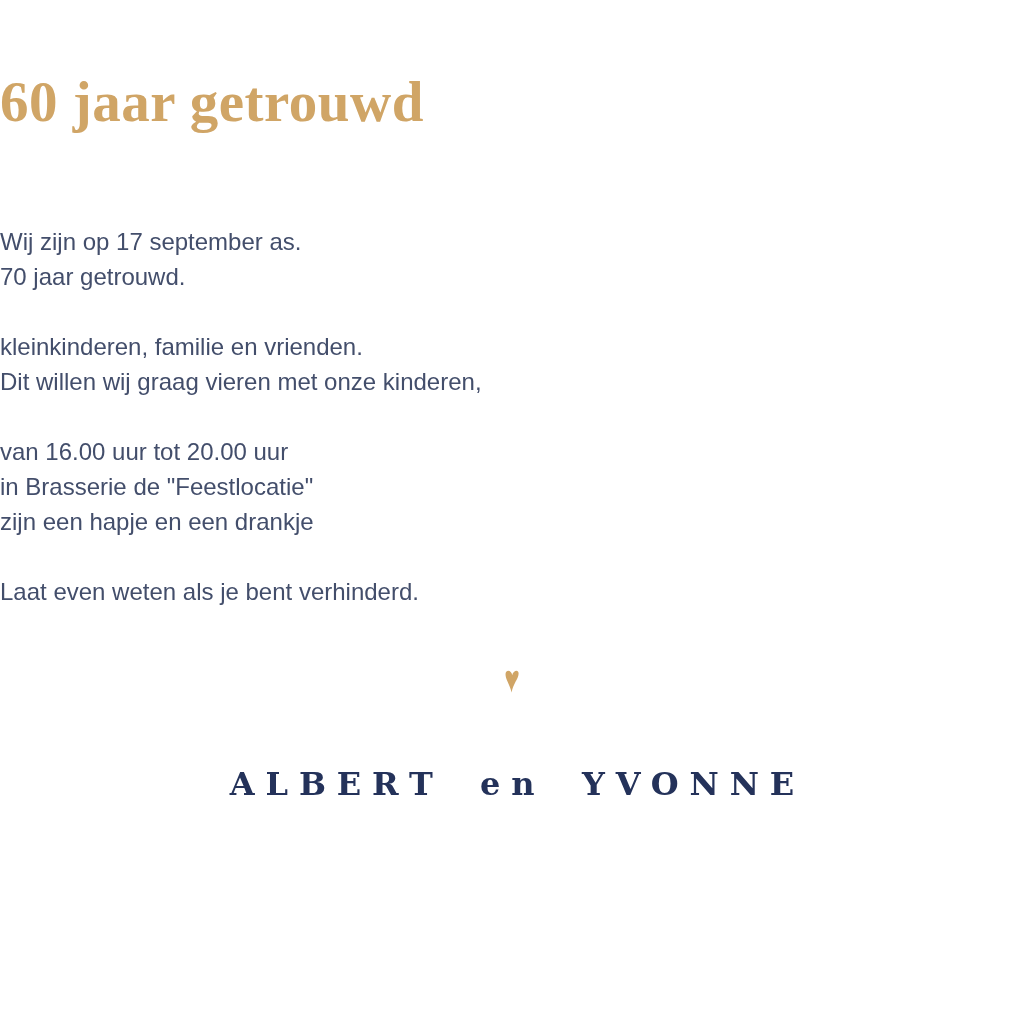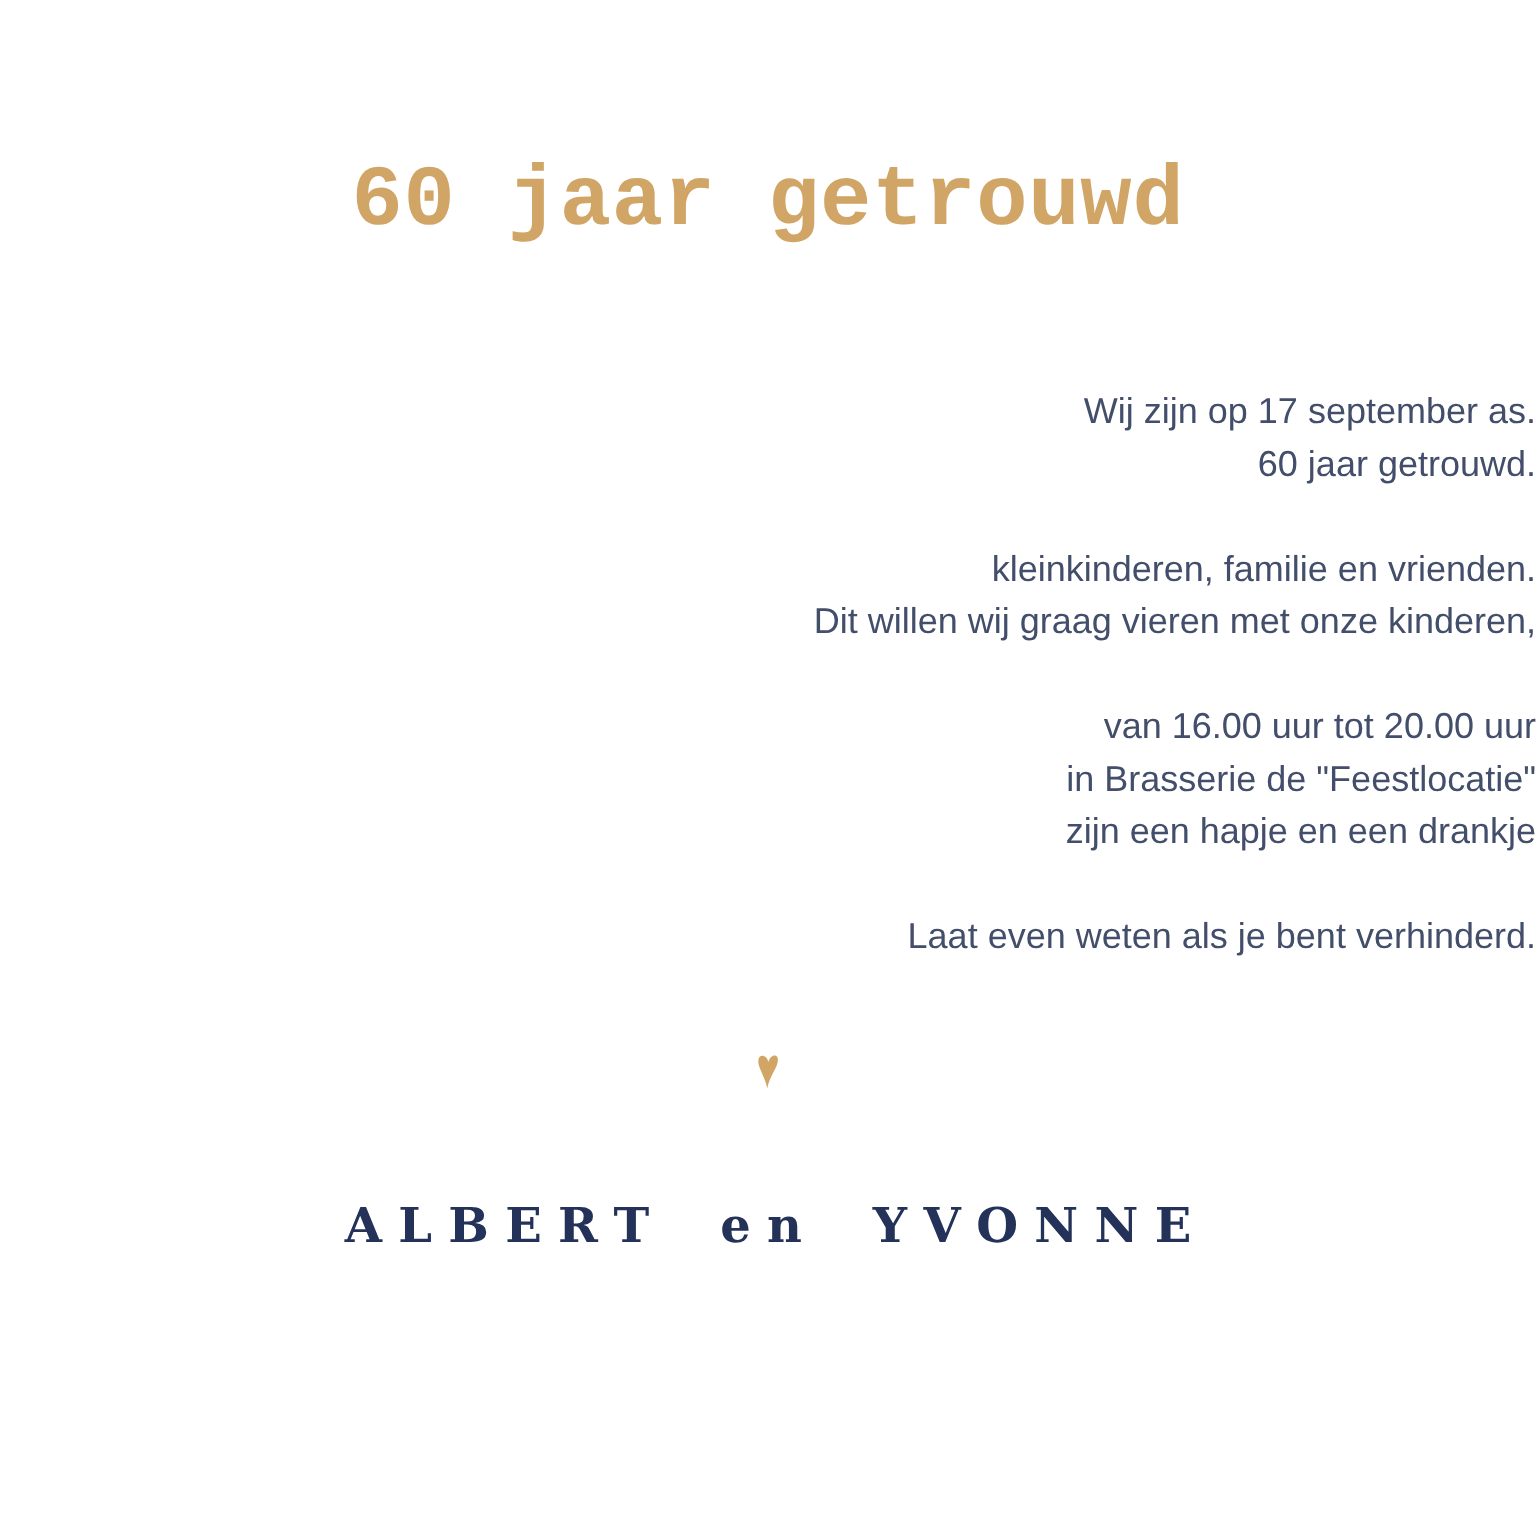--- a/index.html
+++ b/index.html
@@ -12,32 +12,31 @@
   body{background:#e9e9e9;font-family:"Liberation Sans",sans-serif;}
   .card{
     position:relative;
     width:1024px;height:1024px;
     margin:0 auto;
     background:var(--bg);
     overflow:hidden;
   }
   .title{
     margin:0;
-    padding-top:99px;
-    text-align:center;
-    font-family:Liberation Mono, monospace;
+    padding-top:66px;
+    font-family:Liberation Serif, serif;
     font-weight:700;
     font-size:57px;
     line-height:72px;
     letter-spacing:0.5px;
     color:var(--gold);
   }
   .body-block{
     margin-top:86px;
-    text-align:right;
+    text-align:left;
     color:var(--body-text);
     font-family:"Liberation Sans","DejaVu Sans",sans-serif;
     font-size:24px;
     line-height:35px;
     font-weight:400;
   }
   .paragraph{margin:0 0 35px 0;}
   .paragraph:last-child{margin-bottom:0;}
   .heart-wrap{
     margin-top:58px;
@@ -61,21 +60,21 @@
 <body>
 
 <div class="card">
 
   <h1 class="title">60 jaar getrouwd</h1>
 
   <div class="body-block">
 
     <div class="paragraph">
       <div>Wij zijn op 17 september as.</div>
-      <div>60 jaar getrouwd.</div>
+      <div>70 jaar getrouwd.</div>
     </div>
 
     <div class="paragraph">
       <div>kleinkinderen, familie en vrienden.</div>
       <div>Dit willen wij graag vieren met onze kinderen,</div>
     </div>
 
     <div class="paragraph">
       <div>van 16.00 uur tot 20.00 uur</div>
       <div>in Brasserie de "Feestlocatie"</div>

